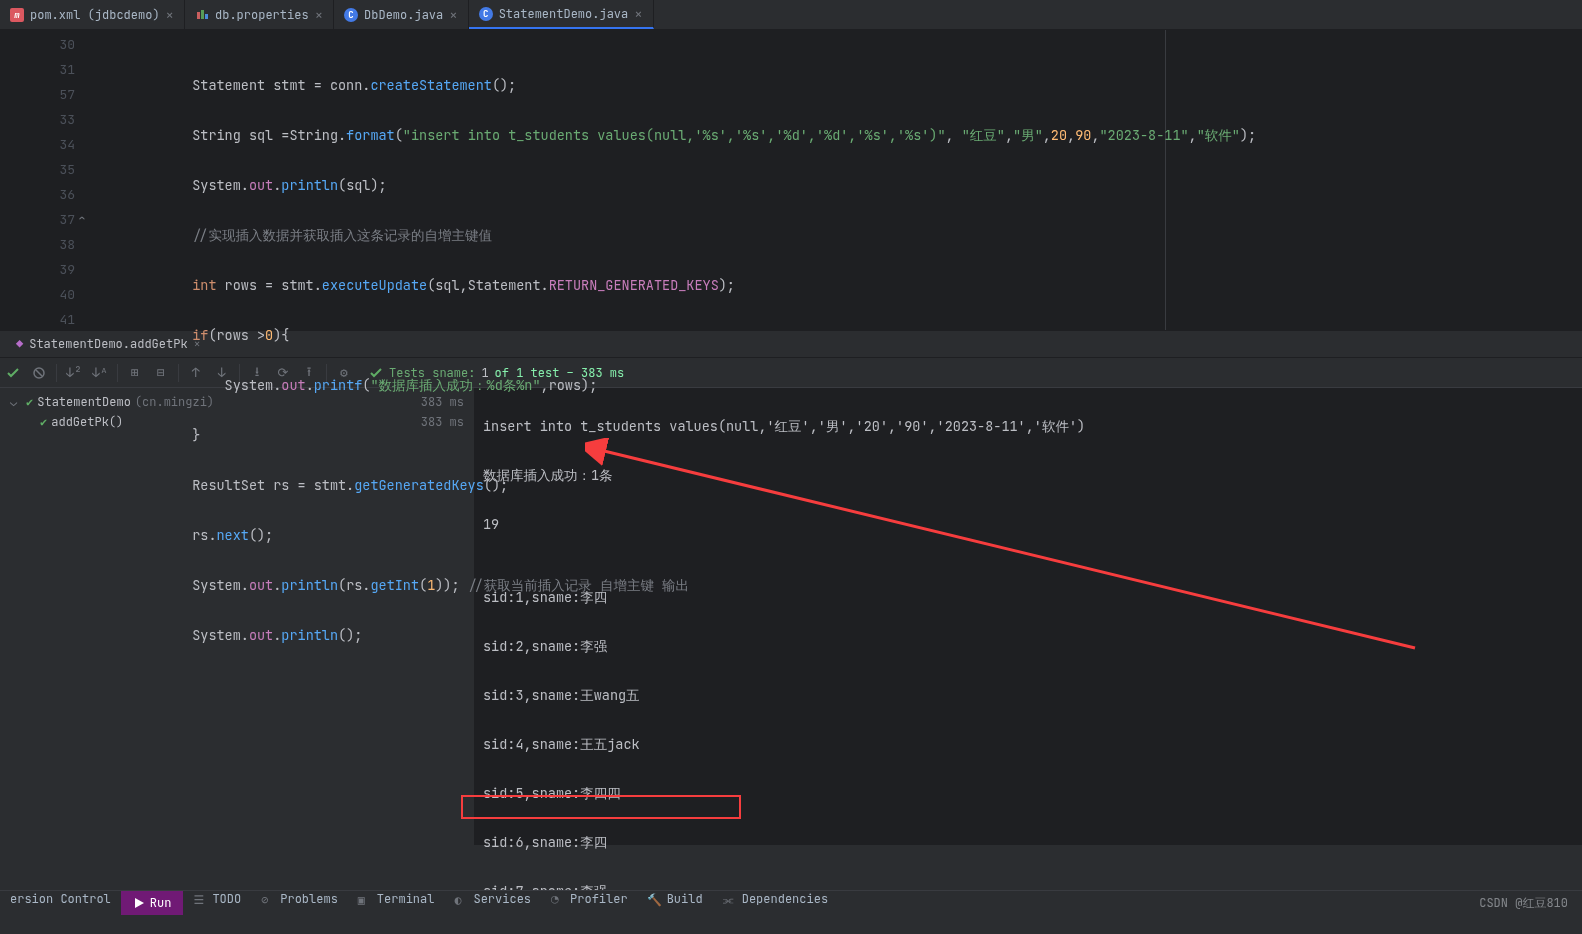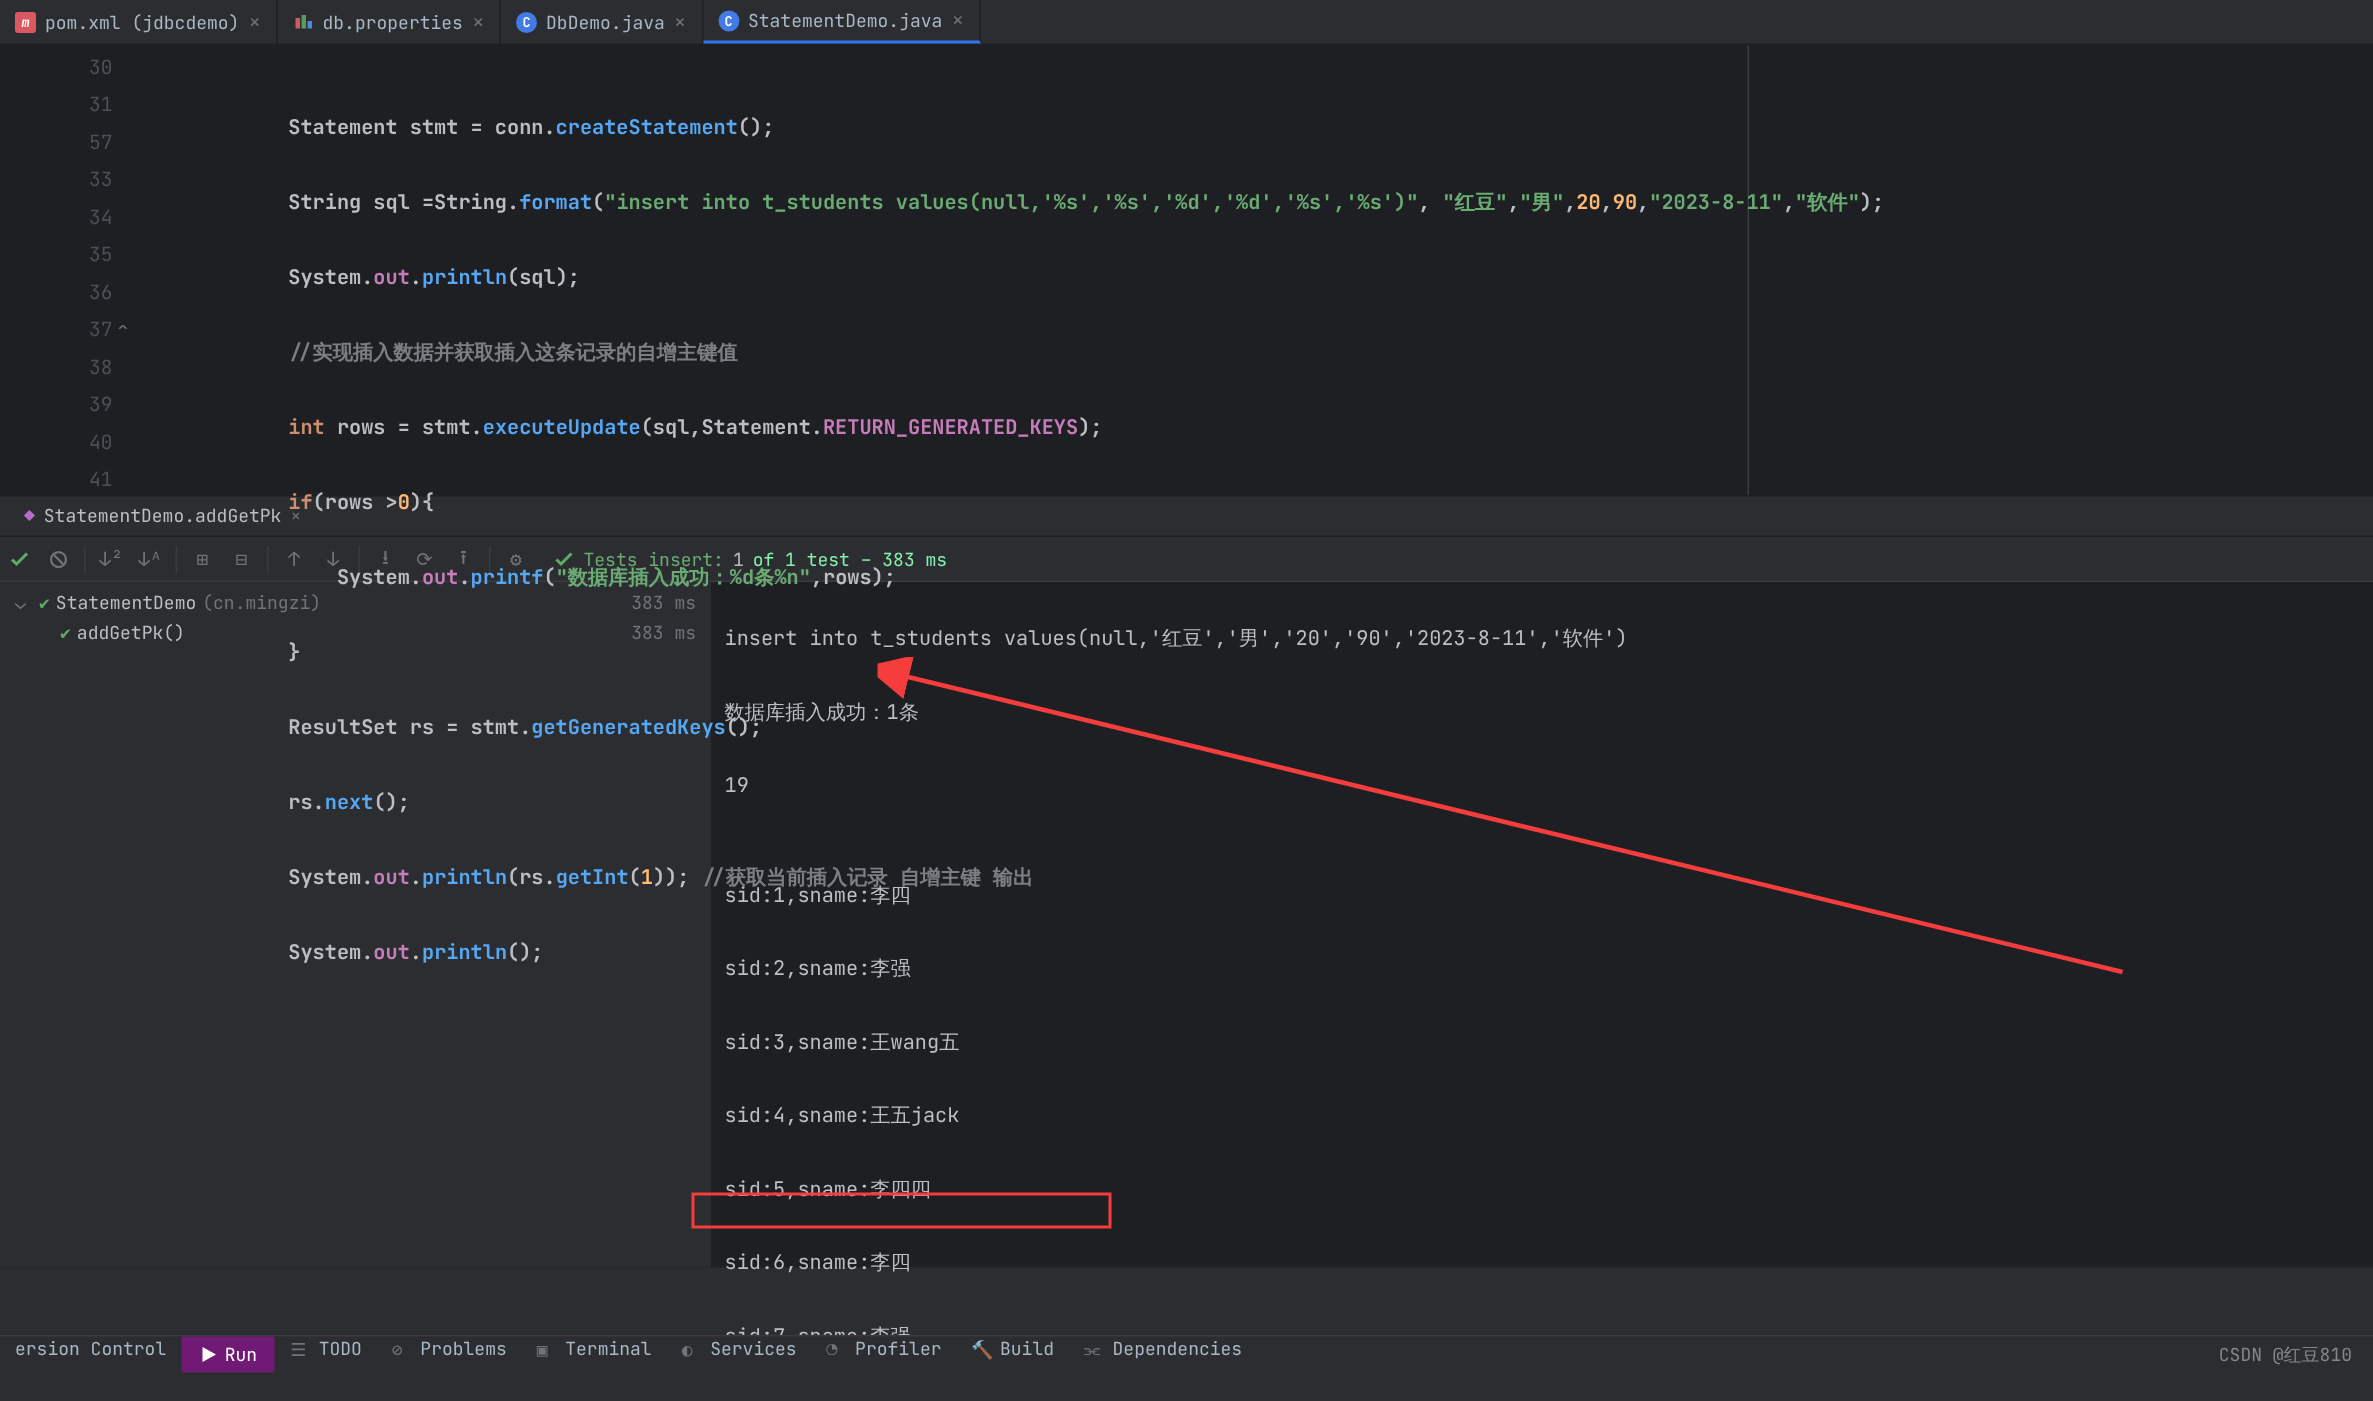--- a/index.html
+++ b/index.html
@@ -7,21 +7,21 @@
 .tabs { display:flex; background:#2b2d30; height:30px; border-bottom:1px solid #1e1f22; }
 .tab { display:flex; align-items:center; padding:0 10px; gap:6px; color:#a9b7c6; font-size:12px; cursor:pointer; border-right:1px solid #1e1f22; }
 .tab.active { border-bottom:2px solid #3574f0; }
 .tab-icon { width:14px; height:14px; display:flex; align-items:center; justify-content:center; }
 .tab-close { color:#6f737a; font-size:14px; }
 .tab-ic-m { background:#db5860; color:#fff; font-size:9px; width:14px; height:14px; border-radius:2px; display:flex; align-items:center; justify-content:center; font-weight:bold; font-style:italic; }
 .tab-ic-j { background:#437ae6; color:#fff; font-size:9px; width:14px; height:14px; border-radius:7px; display:flex; align-items:center; justify-content:center; font-weight:bold; }
 .editor { display:flex; background:#1e1f22; height:300px; position:relative;justify-content:flex-end; }
 .gutter { width:95px; text-align:right; padding-right:20px; color:#4b5059; user-select:none; font-size:13px; line-height:25px; padding-top:2px; }
 .gutter-mark { position:absolute; left:78px; color:#6f737a; }
-.code { flex:1; padding-top:18px; font-size:13.5px; line-height:25px; white-space:pre; position:relative;font-weight:bold; }
+.code { flex:1; padding-top:18px; font-size:13.5px; line-height:25px; white-space:pre; position:relative; }
 .k-orange { color:#cf8e6d; }
 .k-purple { color:#c77dbb; }
 .k-green { color:#6aab73; }
 .k-blue { color:#fdba74; }
 .k-comment { color:#7a7e85; }
 .k-method { color:#56a8f5; }
 .margin-line { position:absolute; left:1165px; top:0; bottom:0; width:1px; background:#393b40; }
 .run-tab-bar { background:#2b2d30; border-top:1px solid #1e1f22; border-bottom:1px solid #1e1f22; display:flex; align-items:center; height:28px; padding-left:6px; }
 .run-tab { display:flex; align-items:center; gap:6px; padding:4px 10px; border-radius:4px; font-size:12px; }
 .run-tab-close { color:#6f737a; }
@@ -151,21 +151,21 @@
   <div class="tool-sep"></div>
   <div class="tool-btn">⭳</div>
   <div class="tool-btn">⟳</div>
   <div class="tool-btn">⭱</div>
   <div class="tool-sep"></div>
   <div class="tool-btn">⚙</div>
   <div class="tests-passed">
     <svg width="14" height="14" viewBox="0 0 14 14">
         <path d="M2 7l3 3 7-7" stroke="#5fad65" stroke-width="2" fill="none"></path>
       </svg>
-    <span>Tests insert:</span> 
+    <span>Tests sname:</span> 
       <span style="color:#bcbec4">1</span> 
       <span class="tests-of">of 1 test – 383 ms</span>
   </div>
 </div>
 
 <div class="run-body">
   <div class="test-tree">
     <div class="tree-row">
       <span class="tree-row-left">
         <span class="tree-chev">⌄</span>

